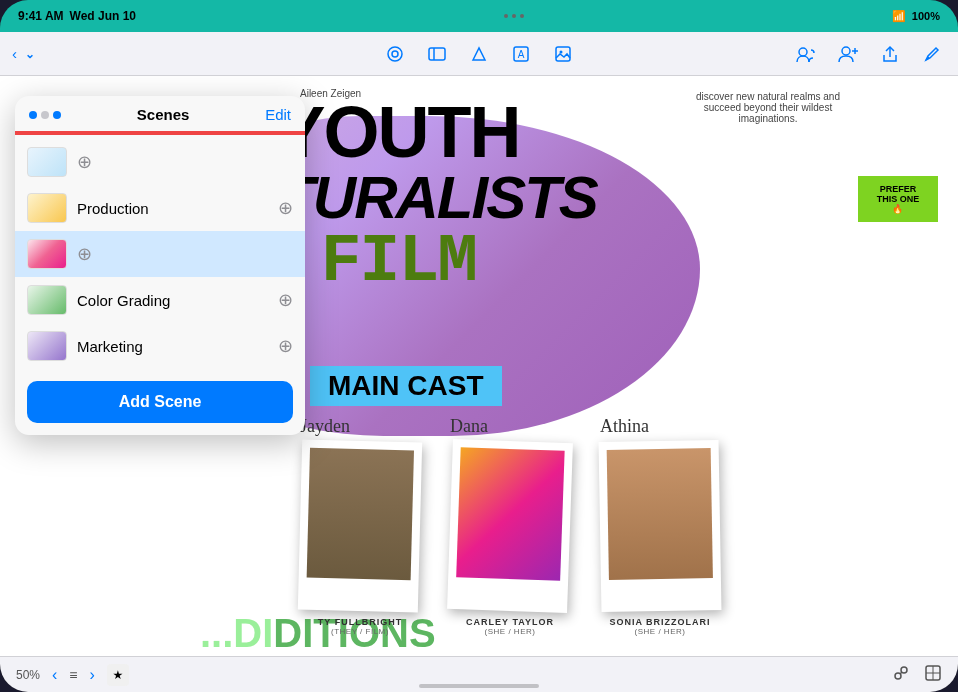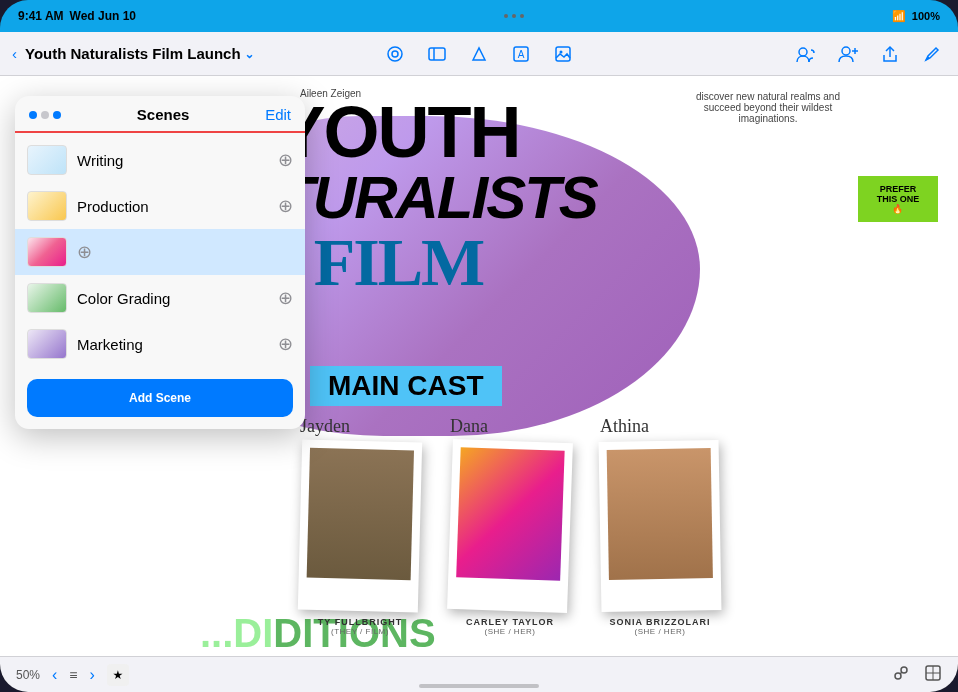--- a/index.html
+++ b/index.html
@@ -18,21 +18,21 @@
       height: 692px;
       background: #1c1c1e;
       border-radius: 28px;
       overflow: hidden;
       position: relative;
     }
 
     
     .status-bar {
       height: 32px;
-      background: #0ea5e9;
+      background: #14b8a6;
       display: flex;
       align-items: center;
       justify-content: space-between;
       padding: 0 18px;
       font-size: 12px;
       font-weight: 600;
       color: #000;
       position: relative;
       z-index: 100;
     }
@@ -145,22 +145,22 @@
       font-size: 68px;
       font-weight: 900;
       font-family: 'Arial Black', 'Impact', sans-serif;
       color: #000;
       line-height: 1;
       letter-spacing: -2px;
     }
     .title-film {
       font-size: 68px;
       font-weight: 900;
-      font-family: Liberation Serif, serif;
-      color: #0369a1;
+      font-family: Liberation Mono, monospace;
+      color: #4d7c0f;
       line-height: 1;
       letter-spacing: -2px;
     }
 
     
     .main-cast-section {
       position: absolute;
       bottom: 20px;
       left: 280px;
       right: 0;
@@ -273,21 +273,21 @@
       box-shadow: 0 8px 32px rgba(0,0,0,0.25);
       z-index: 50;
       overflow: hidden;
       padding-bottom: 12px;
     }
     .scenes-panel-header {
       display: flex;
       align-items: center;
       justify-content: space-between;
       padding: 10px 14px 8px;
-      border-bottom: 2px solid #ef4444;
+      border-bottom: 4px solid #ef4444;
     }
     .scenes-panel-dots {
       display: flex;
       gap: 4px;
     }
     .dot {
       width: 8px;
       height: 8px;
       border-radius: 50%;
     }
@@ -351,21 +351,21 @@
       cursor: pointer;
     }
     .add-scene-btn {
       margin: 8px 12px 0;
       background: #007aff;
       color: #fff;
       border: none;
       border-radius: 10px;
       padding: 12px;
       width: calc(100% - 24px);
-      font-size: 12px;
+      font-size: 16px;
       font-weight: 600;
       cursor: pointer;
       text-align: center;
     }
 
     
     .bottom-bar {
       height: 36px;
       background: #f2f2f7;
       border-top: 1px solid #d1d1d6;
@@ -440,21 +440,20 @@
       <span>📶</span>
       <span>100%</span>
     </div>
   </div>
 
   <div class="toolbar">
     <div class="toolbar-back">
       <span>‹</span>
     </div>
     <div class="toolbar-title">
-      <span>Youth Naturalists Film Launch</span>
       <span class="toolbar-title-chevron">⌄</span>
     </div>
     <div class="toolbar-center-icons">
       <div class="toolbar-icon">
         <svg width="18" height="18" viewBox="0 0 18 18" fill="none">
           <circle cx="9" cy="9" r="7" stroke="#007aff" stroke-width="1.5"></circle>
           <circle cx="9" cy="9" r="3" stroke="#007aff" stroke-width="1.5"></circle>
         </svg>
       </div>
       <div class="toolbar-icon">
@@ -582,21 +581,20 @@
             <div class="dot dot-gray"></div>
             <div class="dot dot-blue"></div>
           </div>
           <div class="scenes-panel-title">Scenes</div>
           <div class="scenes-panel-edit">Edit</div>
         </div>
         <div class="scenes-list">
 
           <div class="scene-item">
             <div class="scene-thumb scene-thumb-writing"></div>
-            <span class="scene-label">Writing</span>
             <span class="scene-more">⊕</span>
           </div>
 
           <div class="scene-item">
             <div class="scene-thumb scene-thumb-production"></div>
             <span class="scene-label">Production</span>
             <span class="scene-more">⊕</span>
           </div>
 
           <div class="scene-item active">

